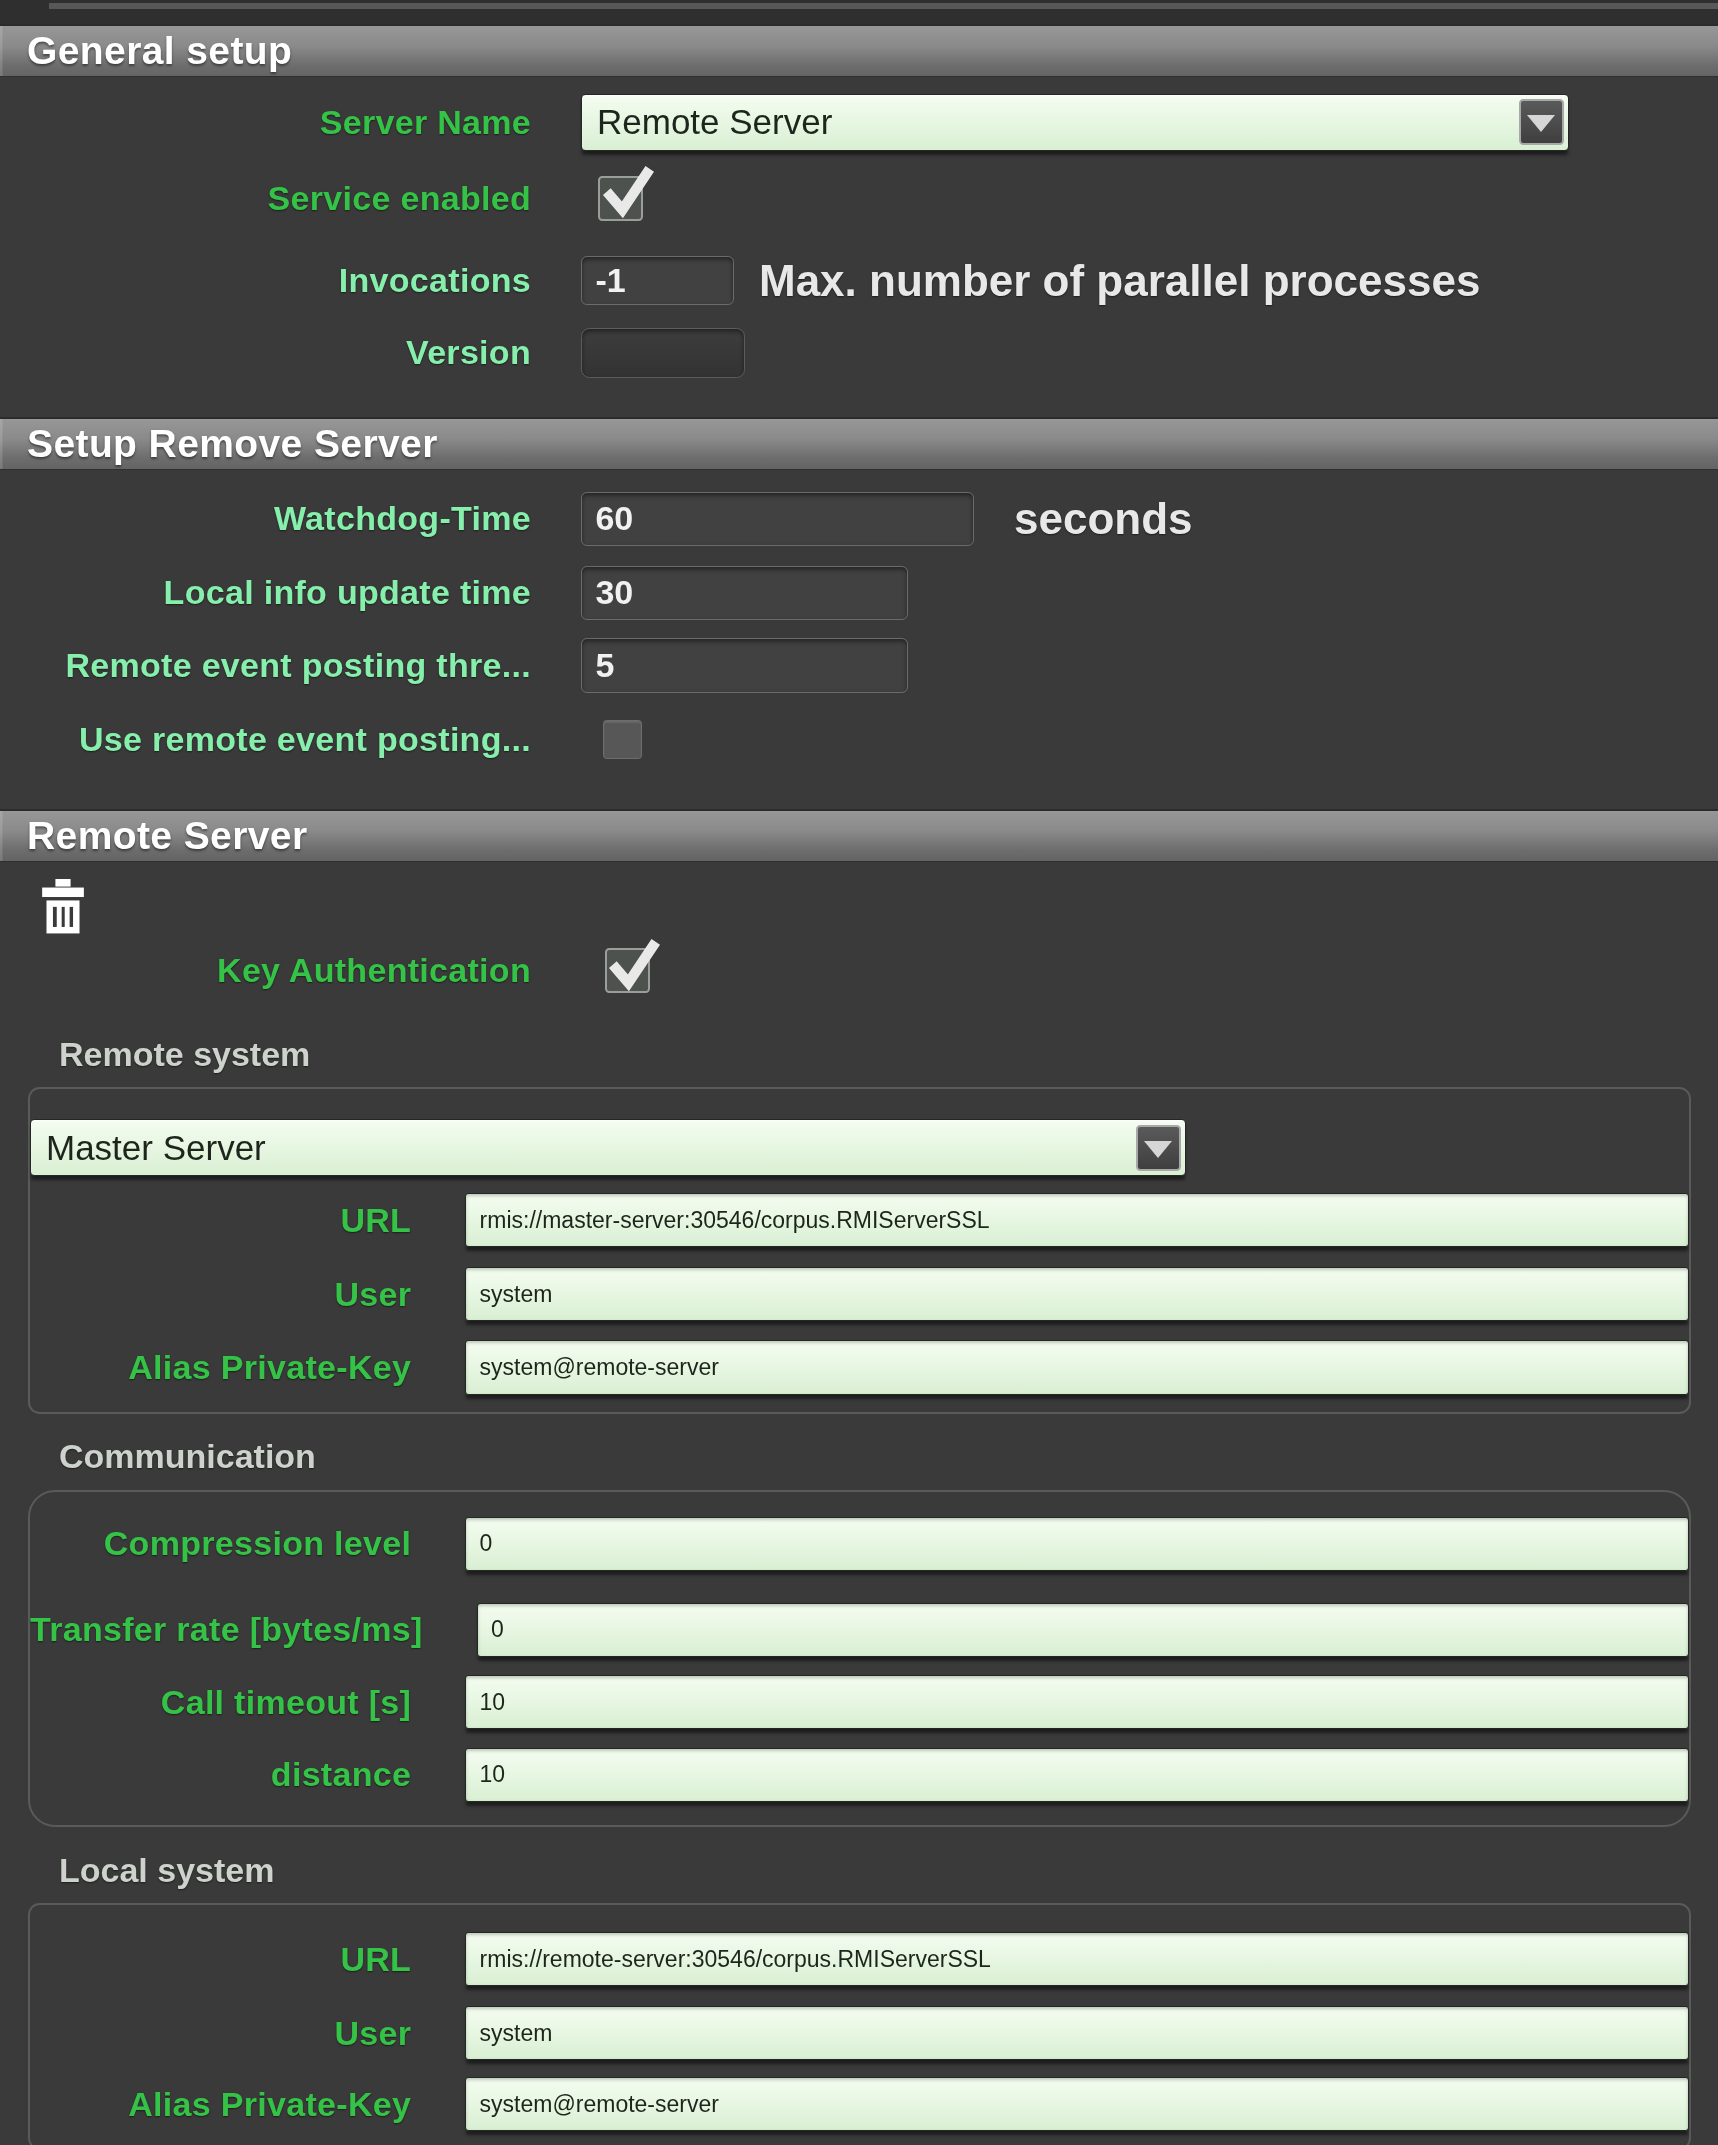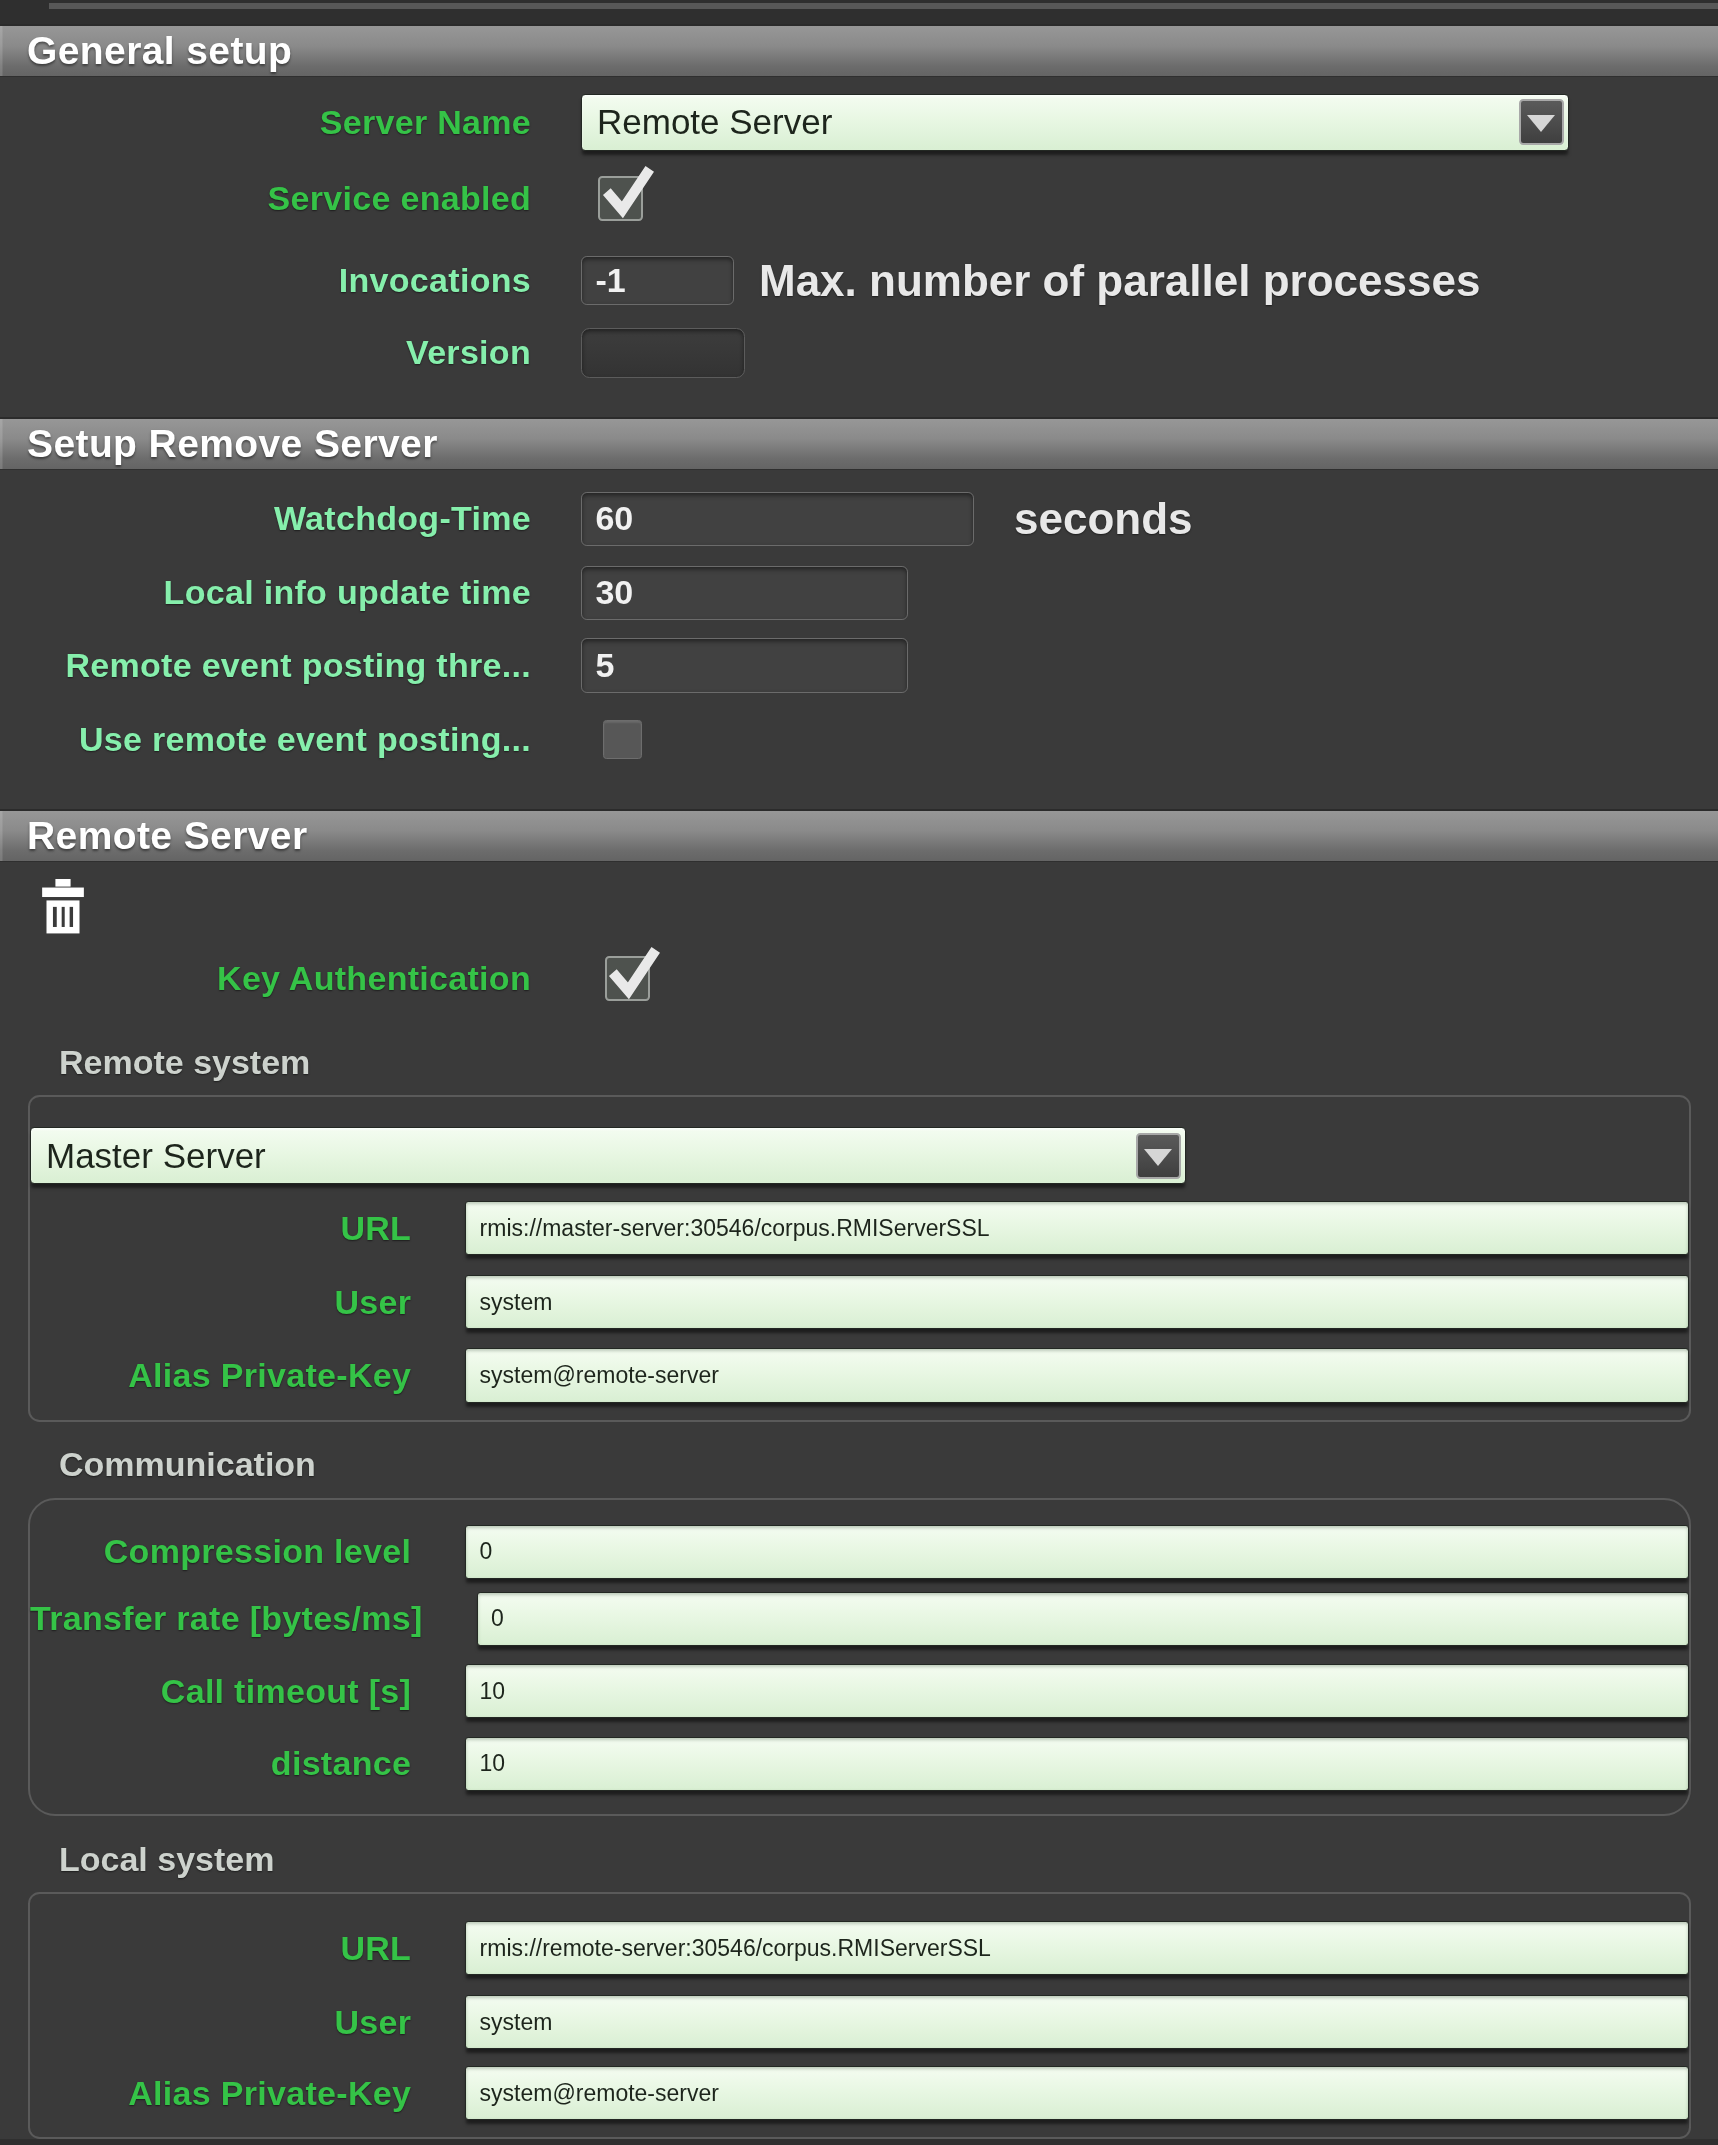--- a/index.html
+++ b/index.html
@@ -208,21 +208,21 @@
     <button class="trash-btn" style="margin-top:17px; display:block;">
       <svg width="52" height="55" viewBox="0 0 26 29">
         <rect x="9" y="0" width="8" height="4" fill="#ffffff"></rect>
         <rect x="2" y="4.5" width="22" height="5" fill="#ffffff"></rect>
         <rect x="6" y="13" width="14" height="14" fill="none" stroke="#ffffff" stroke-width="3.4"></rect>
         <line x1="11" y1="13" x2="11" y2="27" stroke="#ffffff" stroke-width="2.6"></line>
         <line x1="15.2" y1="13" x2="15.2" y2="27" stroke="#ffffff" stroke-width="2.6"></line>
       </svg>
     </button>
 
-    <div class="row" style="margin-top:20px;">
+    <div class="row" style="margin-top:12px;">
       <span class="lbl green">Key Authentication</span>
       <span class="cb checked" style="margin-left:23.5px;">
         <svg width="49" height="49" viewBox="0 0 24 24">
           <path d="M4 13 L10 20 L22 2" fill="none" stroke="#e9e9e9" stroke-width="5" stroke-linecap="square"></path>
         </svg>
       </span>
     </div>
 
     <div class="glabel" style="margin-top:42px;">Remote system</div>
     <div class="gbox" style="margin-top:13.4px; padding:30px 0 17px 0;">
@@ -247,21 +247,21 @@
         <input type="text" class="gfield wfull" style="height: 55px;" value="system@remote-server">
       </div>
     </div>
 
     <div class="glabel" style="margin-top:23.5px;">Communication</div>
     <div class="gbox" style="margin-top:13.4px; padding:25px 0 23.5px 0;border-radius:27px;">
       <div class="grow">
         <span class="glbl">Compression level</span>
         <input type="text" class="gfield wmid" value="0" style="">
       </div>
-      <div class="grow" style="margin-top:13px;">
+      <div class="grow" style="margin-top:32px;">
         <span class="glbl">Transfer rate [bytes/ms]</span>
         <input type="text" class="gfield wmid" value="0" style="">
       </div>
       <div class="grow" style="margin-top:18.5px;">
         <span class="glbl">Call timeout [s]</span>
         <input type="text" class="gfield wmid" value="10" style="">
       </div>
       <div class="grow" style="margin-top:18.5px;">
         <span class="glbl">distance</span>
         <input type="text" class="gfield wmid" value="10" style="">

